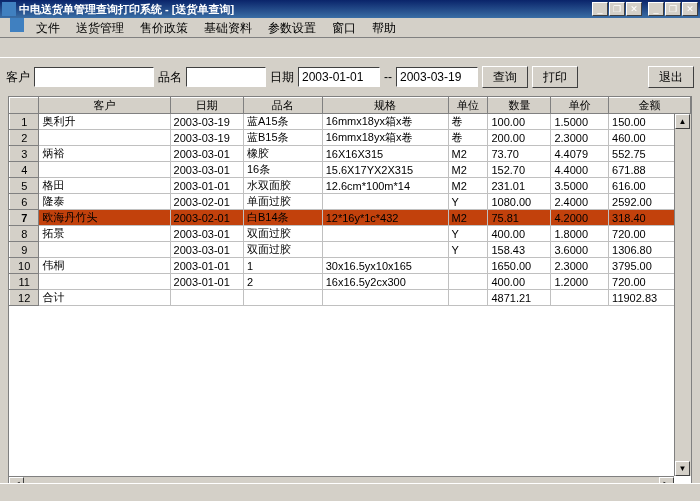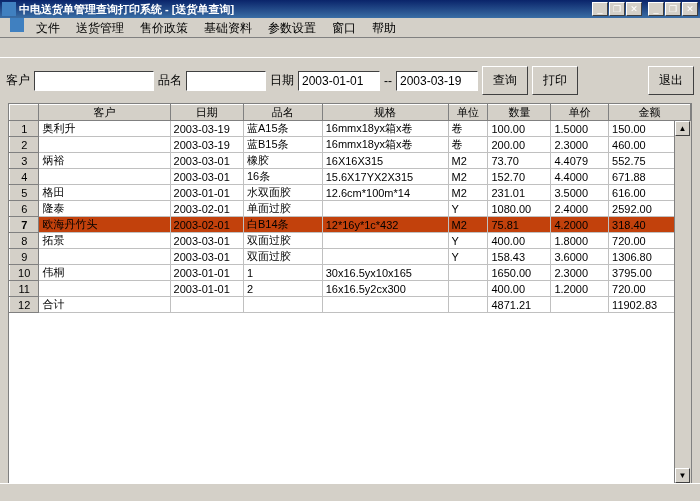--- a/index.html
+++ b/index.html
@@ -9,21 +9,21 @@
 .titlebar-text { flex: 1; font-size: 11px; font-weight: bold; }
 .win-controls { display: flex; gap: 1px; }
 .win-btn { width: 16px; height: 14px; background: #d4d0c8; border: 1px solid #fff; border-right-color: #404040; border-bottom-color: #404040; font-size: 9px; display: flex; align-items: center; justify-content: center; cursor: pointer; font-family: Arial; }
 .menubar { background: #d4d0c8; height: 20px; display: flex; align-items: flex-start; padding: 0 10px; border-bottom: 1px solid #808080; }
 .menubar .mi-icon { width: 14px; height: 14px; background: #4080c0; margin-right: 4px; display: inline-block; }
 .menu-item { padding: 2px 8px; cursor: pointer; }
 .toolbar-area { height: 20px; background: #d4d0c8; border-bottom: 1px solid #fff; }
 .filter-bar { background: #d4d0c8; padding: 8px 6px; display: flex; align-items: center; gap: 4px; }
 .filter-bar label { font-size: 12px; }
 .filter-bar input[type=text] { height: 20px; border: 1px solid #404040; border-right-color: #fff; border-bottom-color: #fff; background: #fff; padding: 0 3px; font-size: 12px; }
-.btn { height: 29px; background: #d4d0c8; border: 1px solid #fff; border-right-color: #404040; border-bottom-color: #404040; padding: 0 10px; cursor: pointer; font-size: 12px; font-family: inherit; }
+.btn { height: 22px; background: #d4d0c8; border: 1px solid #fff; border-right-color: #404040; border-bottom-color: #404040; padding: 0 10px; cursor: pointer; font-size: 12px; font-family: inherit; }
 .grid-container { margin: 0 8px; border: 1px solid #808080; background: #fff; height: 398px; position: relative; overflow: hidden; }
 table { border-collapse: collapse; width: 100%; table-layout: fixed; }
 th, td { border: 1px solid #c0c0c0; height: 16px; padding: 0 3px; font-size: 11px; overflow: hidden; white-space: nowrap; }
 th { background: #d4d0c8; border: 1px solid #808080; border-top-color: #fff; border-left-color: #fff; font-weight: normal; text-align: center; }
 .rowhead { background: #d4d0c8; border: 1px solid #808080; border-top-color: #fff; border-left-color: #fff; text-align: center; width: 28px; }
 td { background: #fff; }
 tr.sel td { background: #c2410c; }
 tr.sel .rowhead { background: #d4d0c8; font-weight: bold; }
 .num { text-align: left; }
 .vscroll { position: absolute; right: 0; top: 17px; bottom: 17px; width: 17px; background: #d4d0c8; border-left: 1px solid #808080; }

